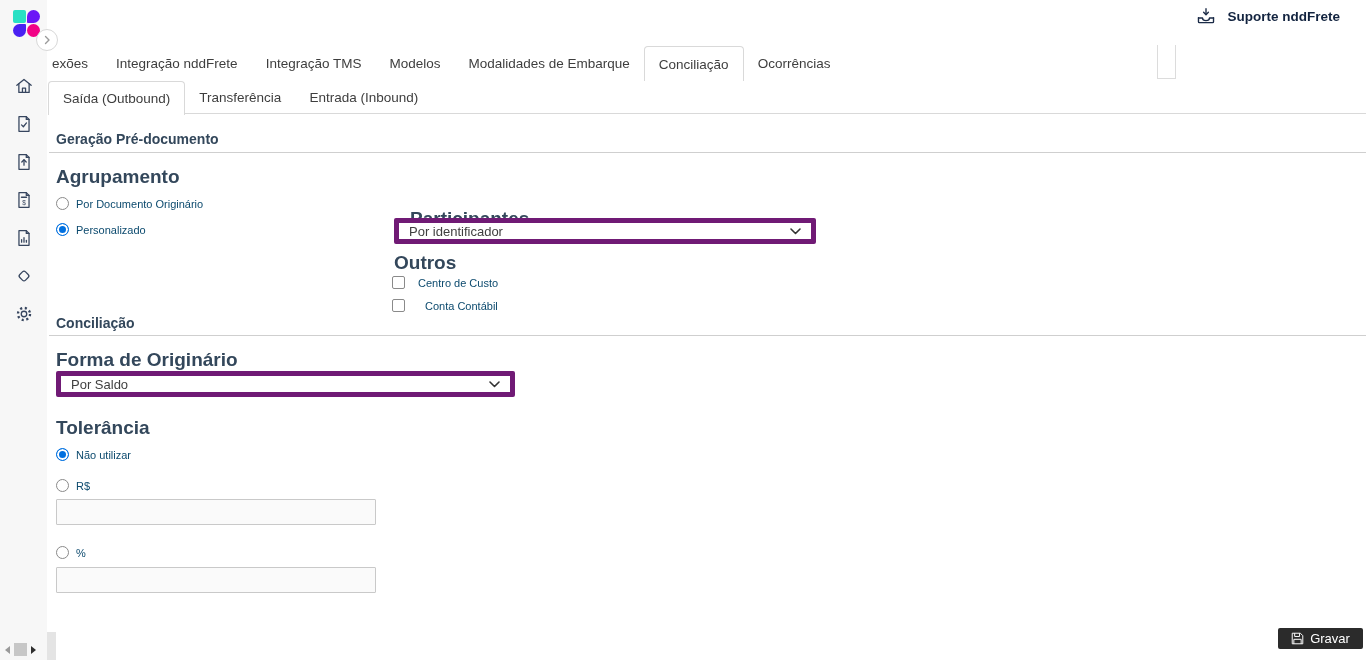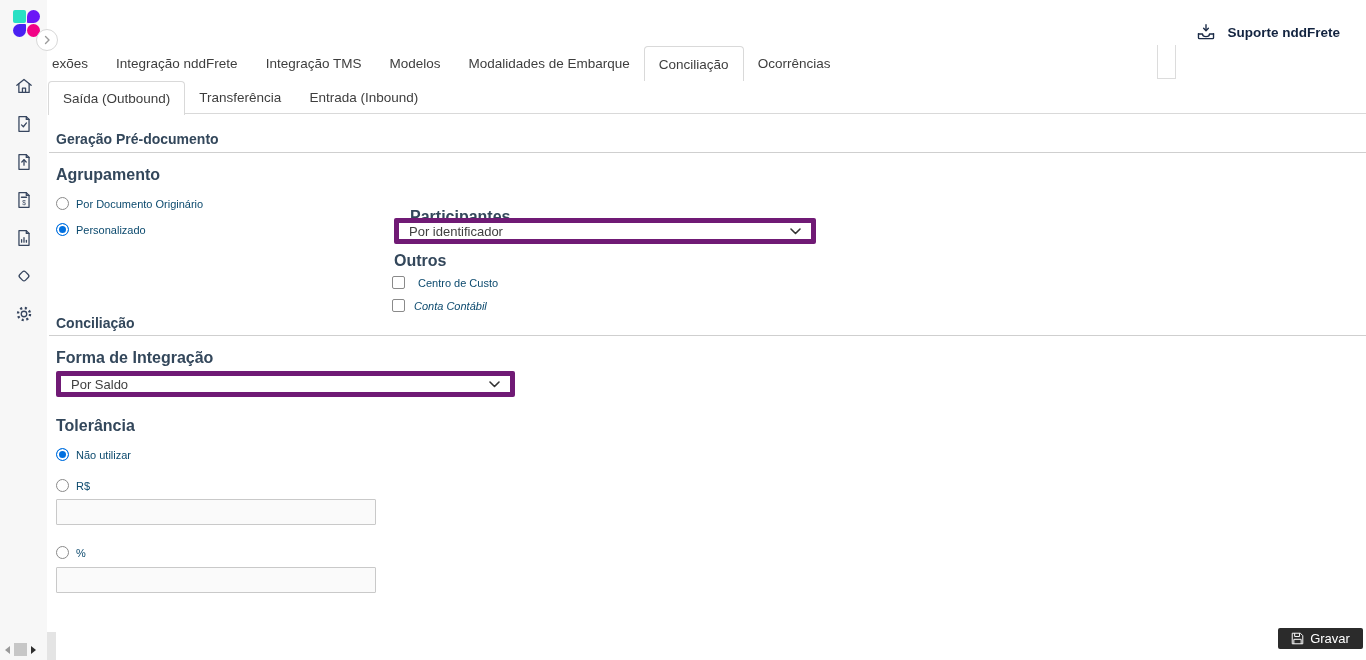--- a/index.html
+++ b/index.html
@@ -24,21 +24,21 @@
           justify-content:center; cursor:pointer; }
   .sb-scroll { position:absolute; left:5px; bottom:4px; display:flex; align-items:center; gap:4px; }
   .tri-l { width:0; height:0; border-top:4px solid transparent; border-bottom:4px solid transparent;
            border-right:5px solid #9a9a9a; }
   .tri-r { width:0; height:0; border-top:4px solid transparent; border-bottom:4px solid transparent;
            border-left:5px solid #2e2e2e; }
   .sb-thumb { width:13px; height:13px; background:#c7c7c7; }
   .scroll-corner { position:absolute; left:47px; top:632px; width:9px; height:28px; background:#e4e4e4; }
 
   
-  .support { position:absolute; right:26px; top:21px; display:flex; align-items:center;
+  .support { position:absolute; right:26px; top:5px; display:flex; align-items:center;
              gap:10px; cursor:pointer;text-align:right; }
   .support-label { font-size:13.5px; font-weight:bold; color:#12233f; }
 
   
   .tabs1 { position:absolute; left:48px; top:46px; height:35px; display:flex; z-index:2; }
   .tabs2 { position:absolute; left:48px; top:81px; height:33px; display:flex; z-index:2; }
   .tab { height:100%; display:flex; align-items:center; padding:0 14px; font-size:13.5px;
          color:#3e3e3e; white-space:nowrap; cursor:pointer; background:transparent; border:0;
          font-family:inherit; }
   .tabs1 .tab:first-child { padding-left:4px; }
@@ -46,21 +46,21 @@
                 border-radius:4px 4px 0 0; }
   .tabs2 .tab.active { position:relative; z-index:3; height:34px; }
   .tabs2-line { position:absolute; left:48px; right:0; top:113px; height:1px; background:#d9d9d9; z-index:1; }
   .ghost-tab { position:absolute; left:1157px; top:45px; width:19px; height:34px; background:#fff;
                border-left:1px solid #dcdcdc; border-right:1px solid #dcdcdc;
                border-bottom:1px solid #dcdcdc; }
 
   
   .sec-title { position:absolute; font-size:14px; font-weight:600; color:#33475b; }
   .rule { position:absolute; left:49px; right:0; height:1px; background:#cfcfcf; }
-  .grp-label { position:absolute; font-size:16px; font-weight:600; color:#33475b; }
+  .grp-label { position:absolute; font-size:19px; font-weight:600; color:#33475b; }
 
   .opt-row { position:absolute; display:flex; align-items:center; gap:7px; cursor:pointer; }
   .opt-label { font-size:11px; color:#0c4a6e; }
   .radio { width:13px; height:13px; border:1px solid #8a8a8a; border-radius:50%; background:#fff;
            flex:0 0 auto; }
   .radio.checked { border-color:#0070e0; background:#0070e0; box-shadow:inset 0 0 0 2px #fff; }
   .checkbox { width:13px; height:13px; border:1px solid #8a8a8a; border-radius:2px; background:#fff;
            flex:0 0 auto; }
 
   .select { position:absolute; height:26px; border:5px solid #701a75; border-radius:2px; background:#fff;
@@ -203,27 +203,27 @@
       </svg>
   </div>
 
   <div class="grp-label" style="left:394px; top:252px;">Outros</div>
   <label class="opt-row" style="left:392px; top:276px;">
     <span class="checkbox"></span>
     <span class="opt-label" style="margin-left:6px;">Centro de Custo</span>
   </label>
   <label class="opt-row" style="left:392px; top:299px;">
     <span class="checkbox"></span>
-    <span class="opt-label" style="margin-left:2px;font-style:italic;">Conta Contábil</span>
+    <span class="opt-label" style="margin-left:13px;">Conta Contábil</span>
   </label>
 
   <h2 class="sec-title" style="left:56px; top:315px;">Conciliação</h2>
   <div class="rule" style="top:335px;"></div>
 
-  <div class="grp-label" style="left:56px; top:349px;">Forma de Integração</div>
+  <div class="grp-label" style="left:56px; top:349px;">Forma de Originário</div>
   <div class="select" style="left:56px; top:371px; width:459px;">
     <span class="select-value">Por Saldo</span>
     <svg width="11" height="7" viewBox="0 0 11 7" fill="none" stroke="#333" stroke-width="1.6" stroke-linecap="round" stroke-linejoin="round">
         <path d="M1 1 L5.5 5.5 L10 1"></path>
       </svg>
   </div>
 
   <div class="grp-label" style="left:56px; top:417px;">Tolerância</div>
 
   <label class="opt-row" style="left:56px; top:448px;">

